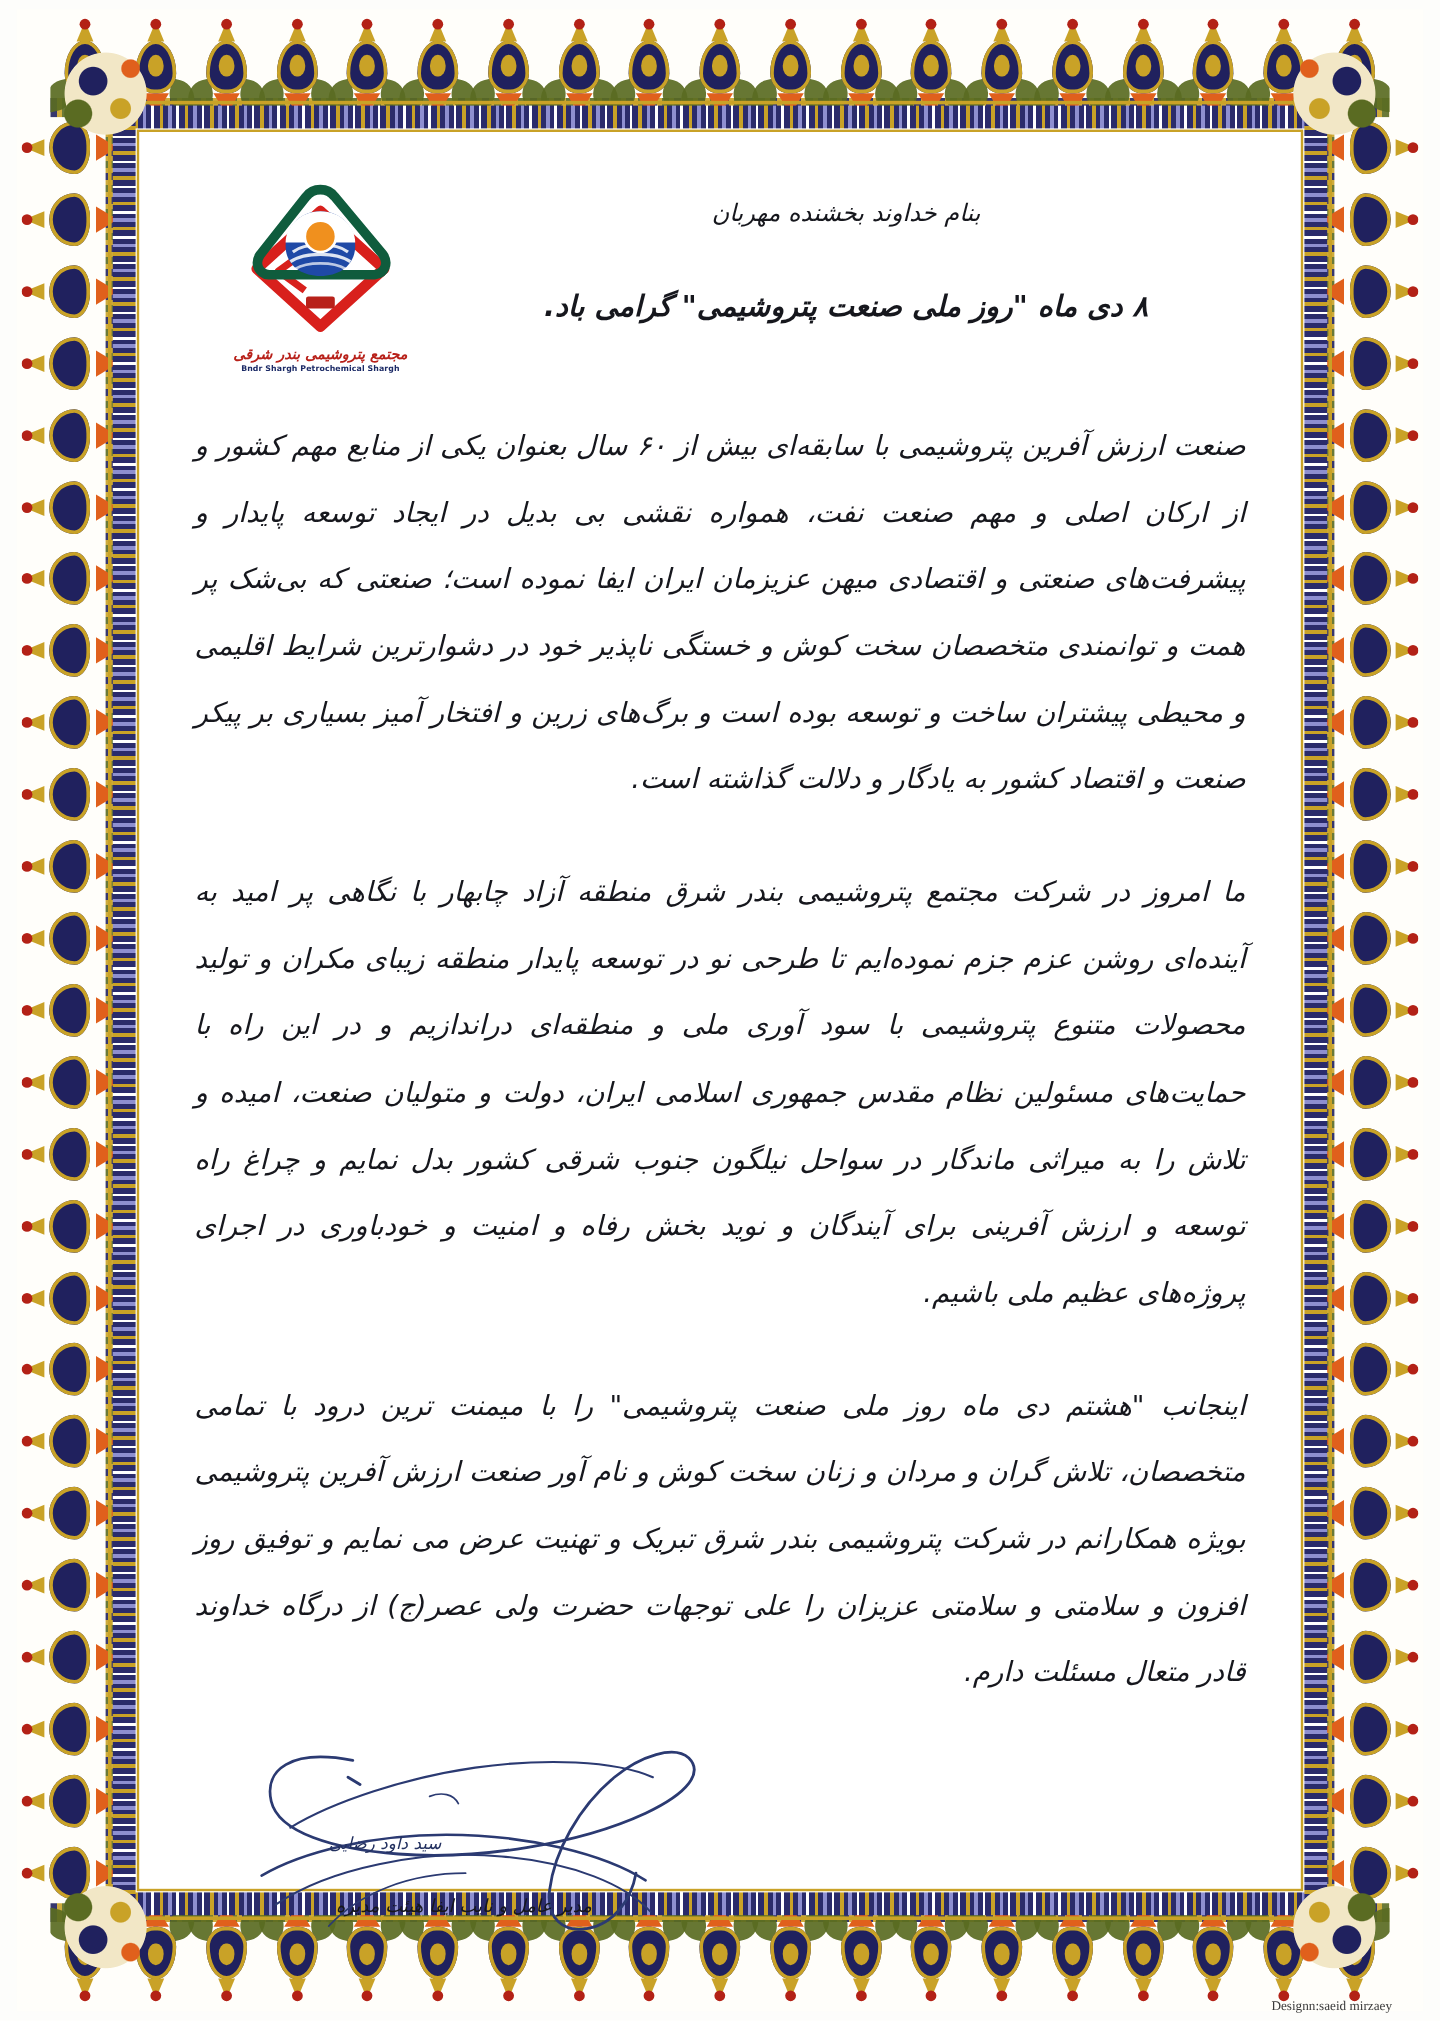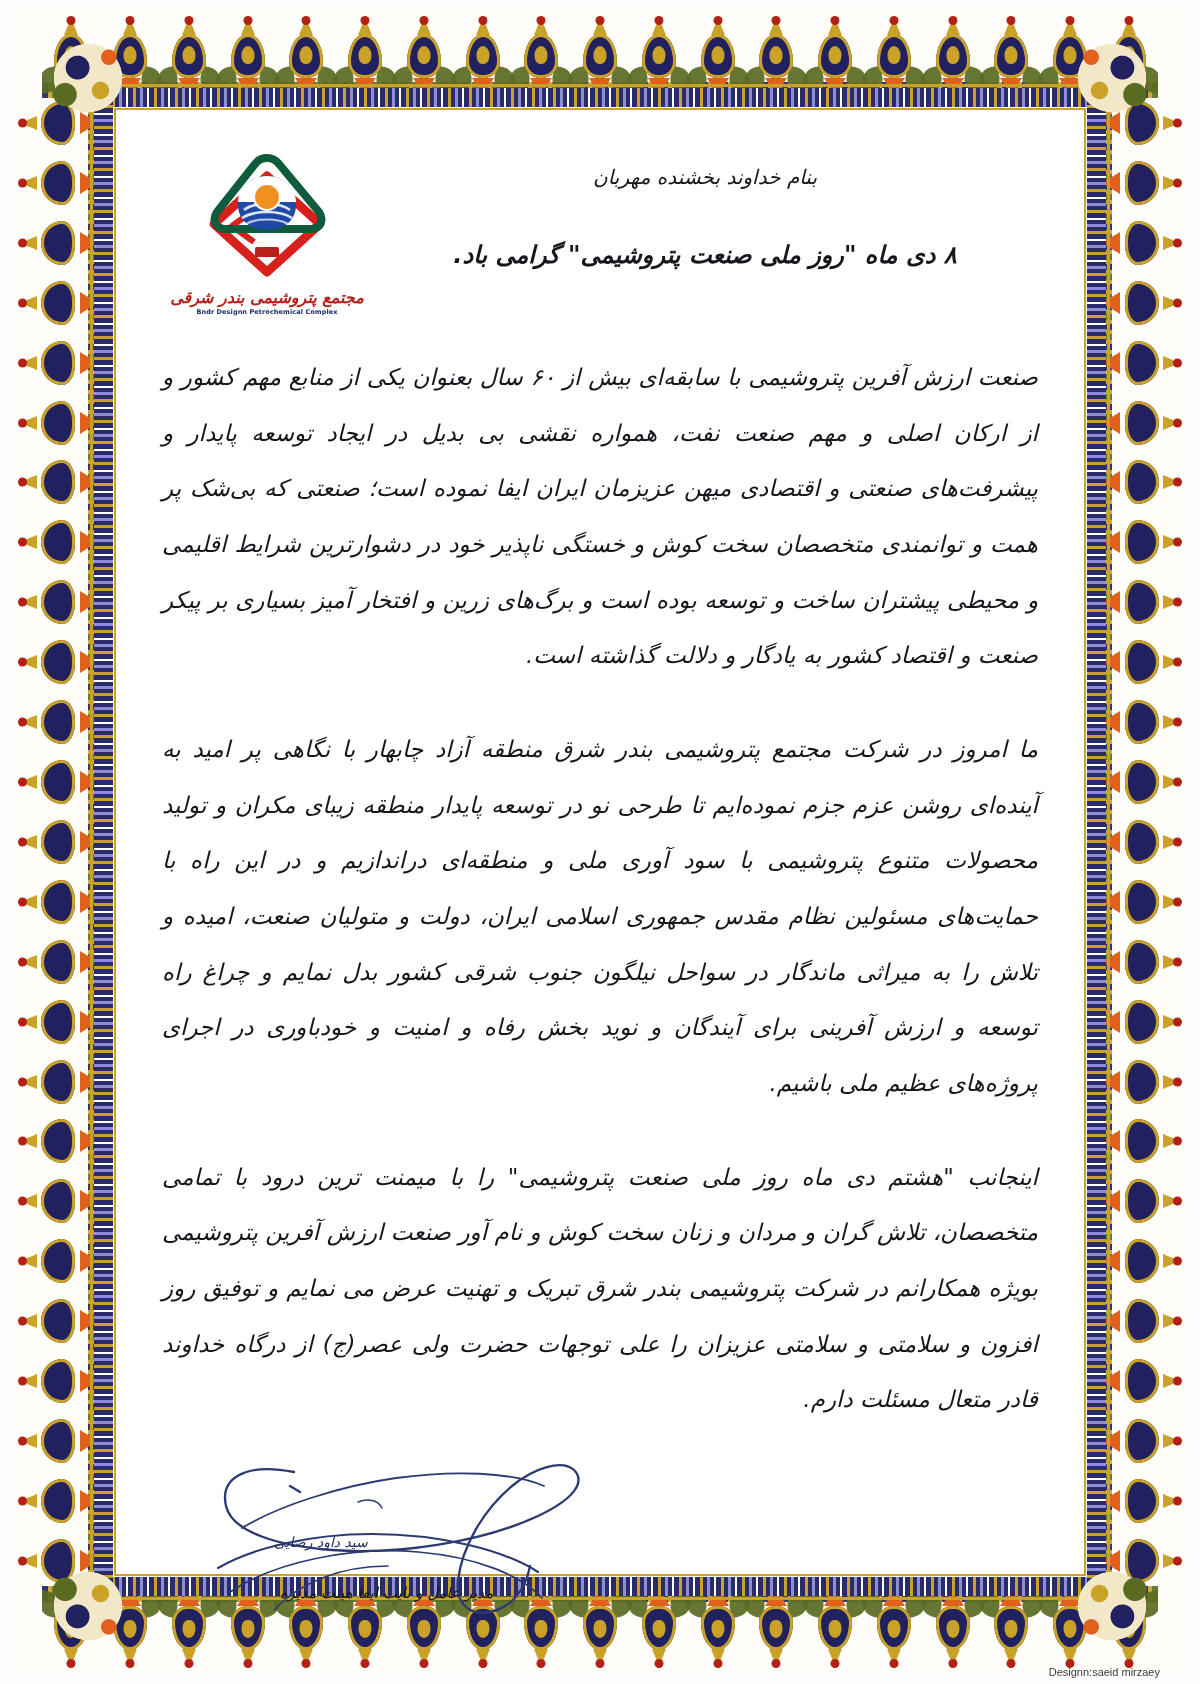--- a/index.html
+++ b/index.html
@@ -200,21 +200,21 @@
 
   .head-row{
     display:flex;align-items:flex-start;justify-content:space-between;
     min-height:150px;
   }
 
   
   .logo-block{width:210px;text-align:center;padding-top:6px;}
   .logo-mark{position:relative;width:150px;height:132px;margin:0 auto;}
   .logo-caption-fa{
-    margin-top:6px;font-size:16px;color:#b8211a;font-weight:700;
+    margin-top:6px;font-size:12px;color:#b8211a;font-weight:700;
     letter-spacing:.2px;direction:rtl;
   }
   .logo-caption-en{
     font-size:6.5px;color:#1b2a66;font-weight:700;
     letter-spacing:.1px;direction:ltr;margin-top:1px;
   }
 
   
   .head-text{flex:1;text-align:center;padding-top:16px;}
   .bismillah{font-size:20px;line-height:1.7;letter-spacing:.5px;}
@@ -241,21 +241,21 @@
     font-size:14px;color:#22305f;direction:rtl;text-align:right;
   }
   .sign-title{
     position:absolute;left:118px;top:146px;
     font-size:15px;direction:rtl;
   }
 
   .credit{
     position:absolute;right:40px;bottom:6px;
     font-size:11px;color:#3a3a3a;direction:ltr;
-    font-family:Liberation Sans, sans-serif;
+    font-family:Liberation Serif, serif;
   }
 </style>
 </head>
 <body>
 
 <div class="page">
   <div class="frame-outer">
 
     <div class="crest-band top">
       <div class="crest-fill"></div>
@@ -889,21 +889,21 @@
 
                 <path d="M75 26 C92 26 104 39 104 52 L46 52 C46 39 58 26 75 26 Z" fill="#ffffff"></path>
 
                 <circle cx="75" cy="47" r="13" fill="#f0901e"></circle>
                 <circle cx="75" cy="47" r="13" fill="none" stroke="#ffffff" stroke-width="2.2"></circle>
 
                 <rect x="63" y="97" width="24" height="10" rx="2" fill="#b8211a"></rect>
               </svg>
             </div>
             <div class="logo-caption-fa farsi">مجتمع پتروشیمی بندر شرقی</div>
-            <div class="logo-caption-en">Bndr Designn Petrochemical Complex</div>
+            <div class="logo-caption-en">Bndr Shargh Petrochemical Shargh</div>
           </div>
         </div>
 
 
         <div class="farsi para p1">صنعت ارزش آفرین پتروشیمی با سابقه‌ای بیش از ۶۰ سال بعنوان یکی از منابع مهم کشور و از ارکان اصلی و مهم صنعت نفت، همواره نقشی بی بدیل در ایجاد توسعه پایدار و پیشرفت‌های صنعتی و اقتصادی میهن عزیزمان ایران ایفا نموده است؛ صنعتی که بی‌شک پر همت و توانمندی متخصصان سخت کوش و خستگی ناپذیر خود در دشوارترین شرایط اقلیمی و محیطی پیشتران ساخت و توسعه بوده است و برگ‌های زرین و افتخار آمیز بسیاری بر پیکر صنعت و اقتصاد کشور به یادگار و دلالت گذاشته است.</div>
         <div class="farsi para p2">ما امروز در شرکت مجتمع پتروشیمی بندر شرق منطقه آزاد چابهار با نگاهی پر امید به آینده‌ای روشن عزم جزم نموده‌ایم تا طرحی نو در توسعه پایدار منطقه زیبای مکران و تولید محصولات متنوع پتروشیمی با سود آوری ملی و منطقه‌ای دراندازیم و در این راه با حمایت‌های مسئولین نظام مقدس جمهوری اسلامی ایران، دولت و متولیان صنعت، امیده و تلاش را به میراثی ماندگار در سواحل نیلگون جنوب شرقی کشور بدل نمایم و چراغ راه توسعه و ارزش آفرینی برای آیندگان و نوید بخش رفاه و امنیت و خودباوری در اجرای پروژه‌های عظیم ملی باشیم.</div>
         <div class="farsi para p3">اینجانب "هشتم دی ماه روز ملی صنعت پتروشیمی" را با میمنت ترین درود با تمامی متخصصان، تلاش گران و مردان و زنان سخت کوش و نام آور صنعت ارزش آفرین پتروشیمی بویژه همکارانم در شرکت پتروشیمی بندر شرق تبریک و تهنیت عرض می نمایم و توفیق روز افزون و سلامتی و سلامتی عزیزان را علی توجهات حضرت ولی عصر(ج) از درگاه خداوند قادر متعال مسئلت دارم.</div>
 
         <div class="sign-area">
           <svg class="sign-svg" width="460" height="200" viewBox="0 0 460 200" xmlns="http://www.w3.org/2000/svg">

